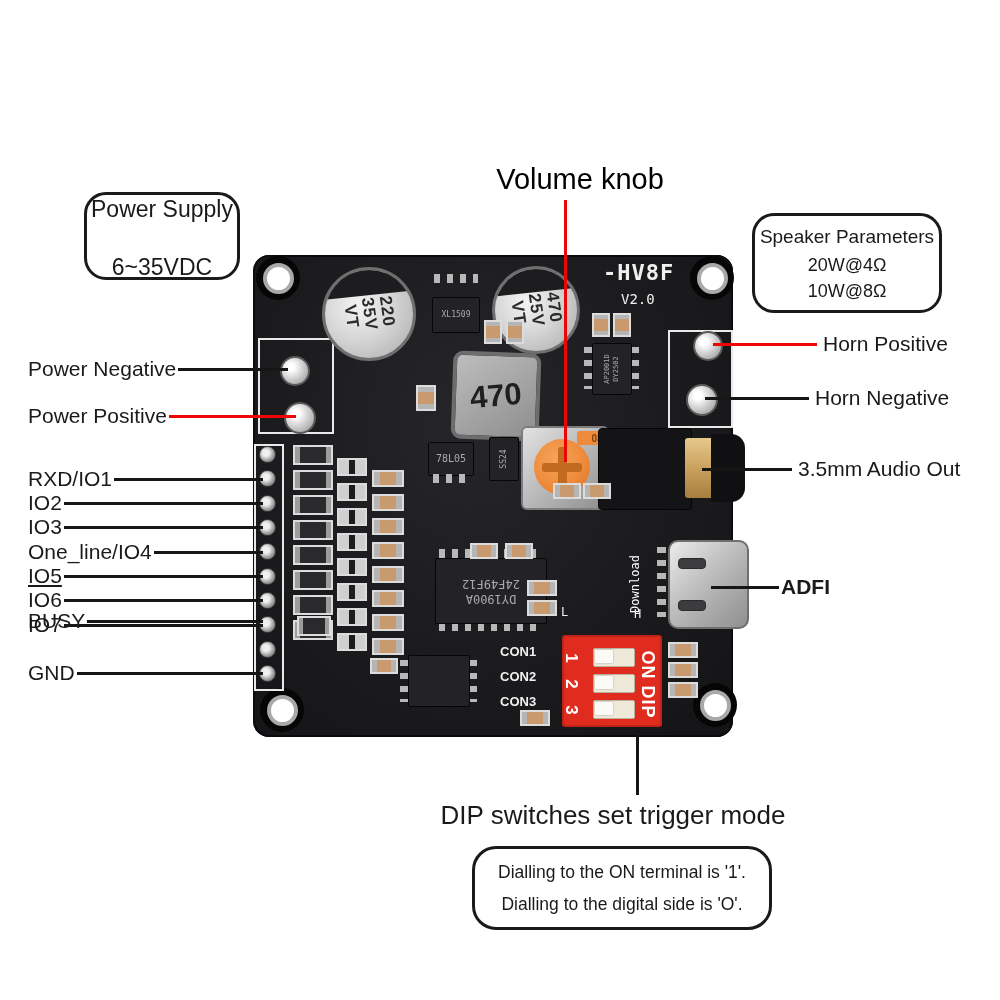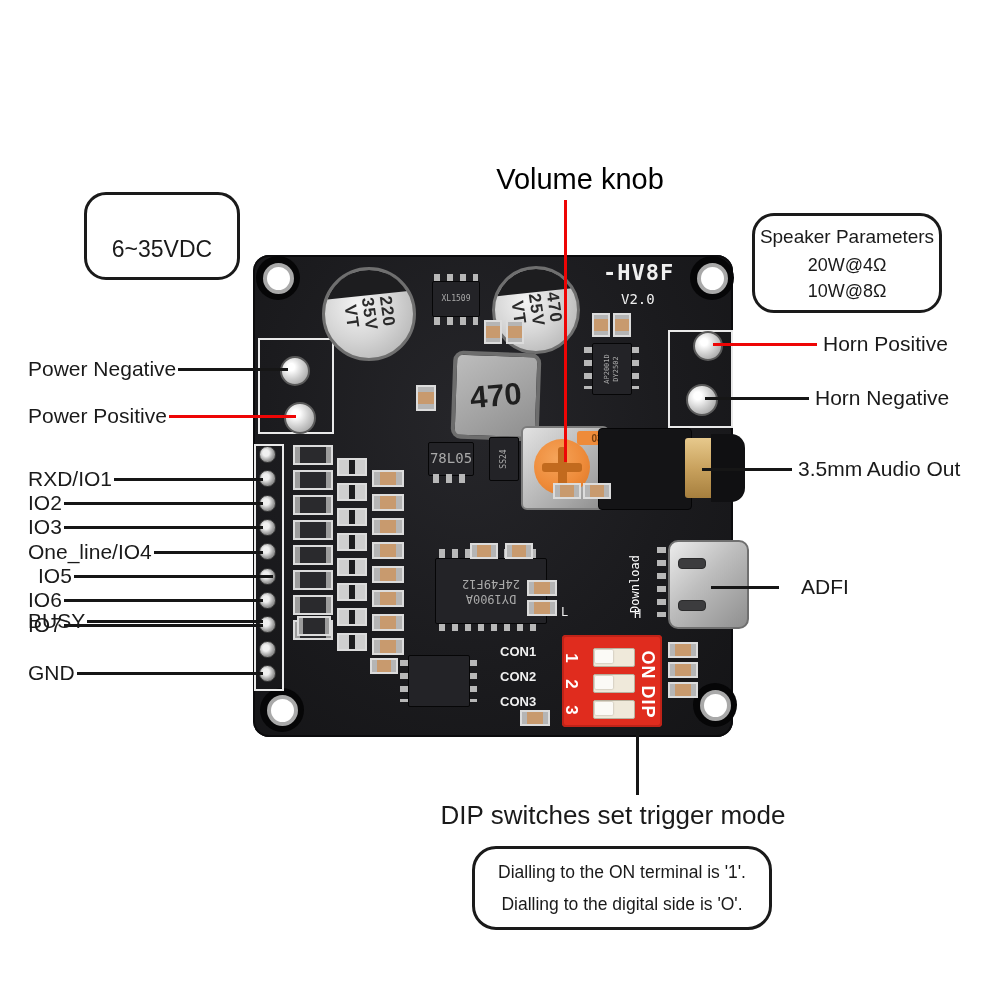--- a/index.html
+++ b/index.html
@@ -121,39 +121,39 @@
       <div class="stripe"></div>
       <div class="ctext">
           <span>470</span>
           <span>25V</span>
           <span>VT</span>
         </div>
     </div>
 
     <div class="pins-h" style="left:181px;top:19px;width:44px;"></div>
     <div class="pins-h" style="left:181px;top:61px;width:44px;"></div>
-    <div class="chip" style="left:179px;top:26px;width:46px;height:34px;">
+    <div class="chip" style="left:179px;top:42px;width:46px;height:34px;">
       <div class="mark" style="font-size:8px;">XL1509</div>
     </div>
 
     <div class="pins-v" style="left:331px;top:92px;height:42px;"></div>
     <div class="pins-v" style="left:377px;top:92px;height:42px;"></div>
     <div class="chip" style="left:339px;top:88px;width:38px;height:50px;">
       <div class="mark" style="font-size:7px;transform:rotate(-90deg);">
         <span>AP2001D</span>
           <span>DY2502</span>
       </div>
     </div>
 
     <div class="inductor" style="left:199px;top:97px;width:80px;height:80px;">
       <span>470</span>
     </div>
 
     <div class="chip" style="left:175px;top:187px;width:44px;height:32px;">
-      <div class="mark" style="font-size:14px;">78L05</div>
+      <div class="mark" style="font-size:10px;">78L05</div>
     </div>
     <div class="pins-h" style="left:180px;top:219px;width:36px;"></div>
 
     <div class="chip" style="left:236px;top:182px;width:28px;height:42px;">
       <div class="mark" style="font-size:8px;transform:rotate(-90deg);">SS24</div>
     </div>
 
     <div class="trim-frame" style="left:268px;top:171px;width:84px;height:80px;"></div>
     <div class="trim-knob" style="left:281px;top:184px;width:56px;height:56px;">
       <div class="slot-h" style="left:8px;top:24px;width:40px;height:9px;"></div>
@@ -261,20 +261,21 @@
         <div class="smd res" style="left: 300px; top: 228px; width: 24px; height: 12px;"></div>
         <div class="smd res" style="left: 330px; top: 228px; width: 24px; height: 12px;"></div>
         <div class="smd resv" style="left: 163px; top: 130px; width: 16px; height: 22px;"></div>
       </div>
   </div>
 
   <div class="title-text" style="left:440px;top:163px;width:280px;">Volume knob</div>
   <div class="leader-v" style="left:564px;top:200px;height:262px;background:#ee0505;"></div>
 
   <div class="callout-box" style="left:84px;top:192px;width:150px;height:82px;">
+    <div style="font-size:23px;line-height:1.6;">Power Supply</div>
     <div style="font-size:23px;margin-top:27px;">6~35VDC</div>
   </div>
 
   <div class="callout-box" style="left:752px;top:213px;width:184px;height:94px;">
     <div style="font-size:19px;line-height:1.55;">Speaker Parameters</div>
     <div style="font-size:18px;line-height:1.45;">20W@4Ω</div>
     <div style="font-size:18px;line-height:1.45;">10W@8Ω</div>
   </div>
 
   <div class="row" style="left:28px;top:356px;width:262px;">
@@ -295,21 +296,21 @@
       <div class="line"></div>
     </div>
   <div class="row" style="left:28px;top:514px;width:237px;">
     <span class="lbl">IO3</span>
       <div class="line"></div>
     </div>
   <div class="row" style="left:28px;top:539px;width:237px;">
     <span class="lbl">One_line/IO4</span>
       <div class="line"></div>
     </div>
-  <div class="row" style="left:38px;top:563px;width:237px;">
+  <div class="row" style="left:28px;top:563px;width:237px;text-decoration:underline;">
     <span class="lbl">IO5</span>
       <div class="line"></div>
     </div>
   <div class="row" style="left:28px;top:587px;width:237px;">
     <span class="lbl">IO6</span>
       <div class="line"></div>
     </div>
   <div class="row" style="left:28px;top:612px;width:237px;">
     <span class="lbl">IO7</span>
       <div class="line"></div>
@@ -330,21 +331,21 @@
   <div class="row" style="left:711px;top:331px;">
     <div class="line red fixed" style="width:104px;"></div>
       <span class="lbl" style="margin-left:4px;">Horn Positive</span>
   </div>
   <div class="row" style="left:700px;top:456px;">
     <div class="line fixed" style="width:90px;"></div>
       <span class="lbl" style="margin-left:4px;">3.5mm Audio Out</span>
   </div>
   <div class="row" style="left:709px;top:574px;">
     <div class="line fixed" style="width:68px;"></div>
-      <span class="lbl" style="margin-left:20px;">ADFI</span>
+      <span class="lbl" style="margin-left:0;font-weight:bold;">ADFI</span>
   </div>
 
   <div class="leader-v" style="left:636px;top:729px;height:66px;background:#161616;"></div>
   <div class="bottom-title" style="left:433px;top:800px;width:360px;">DIP switches set trigger mode</div>
   <div class="note-box" style="left:472px;top:846px;width:294px;height:78px;">
     <div>Dialling to the ON terminal is '1'.</div>
     <div>Dialling to the digital side is 'O'.</div>
   </div>
 
 </div>

